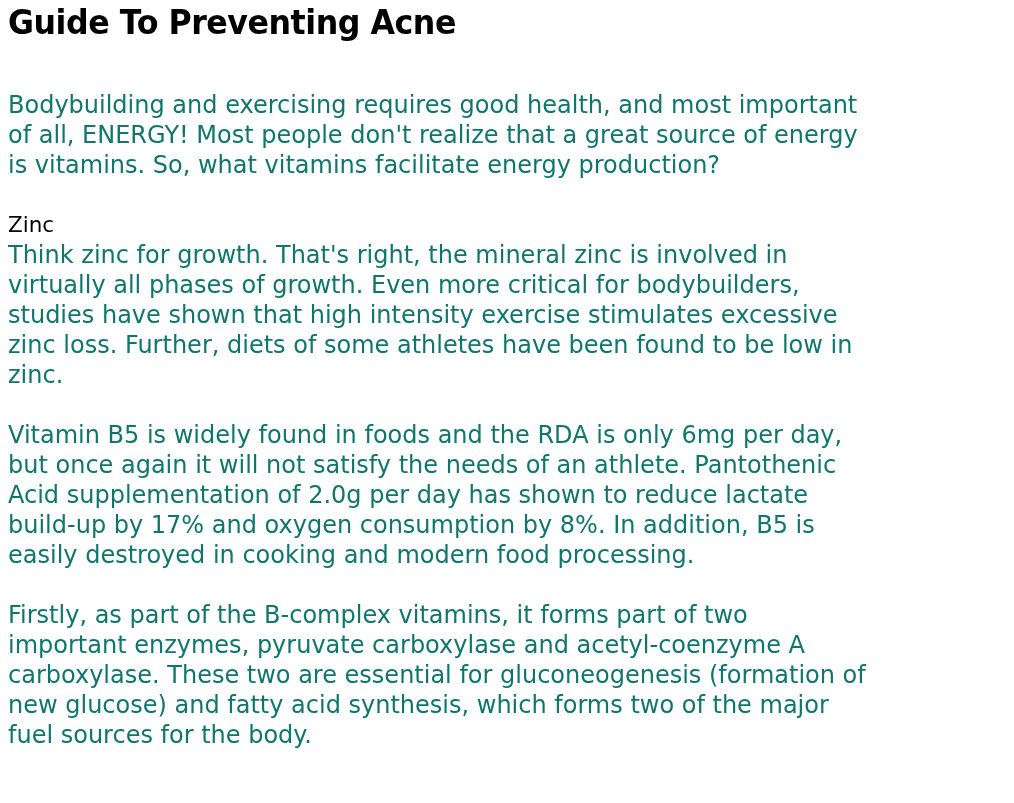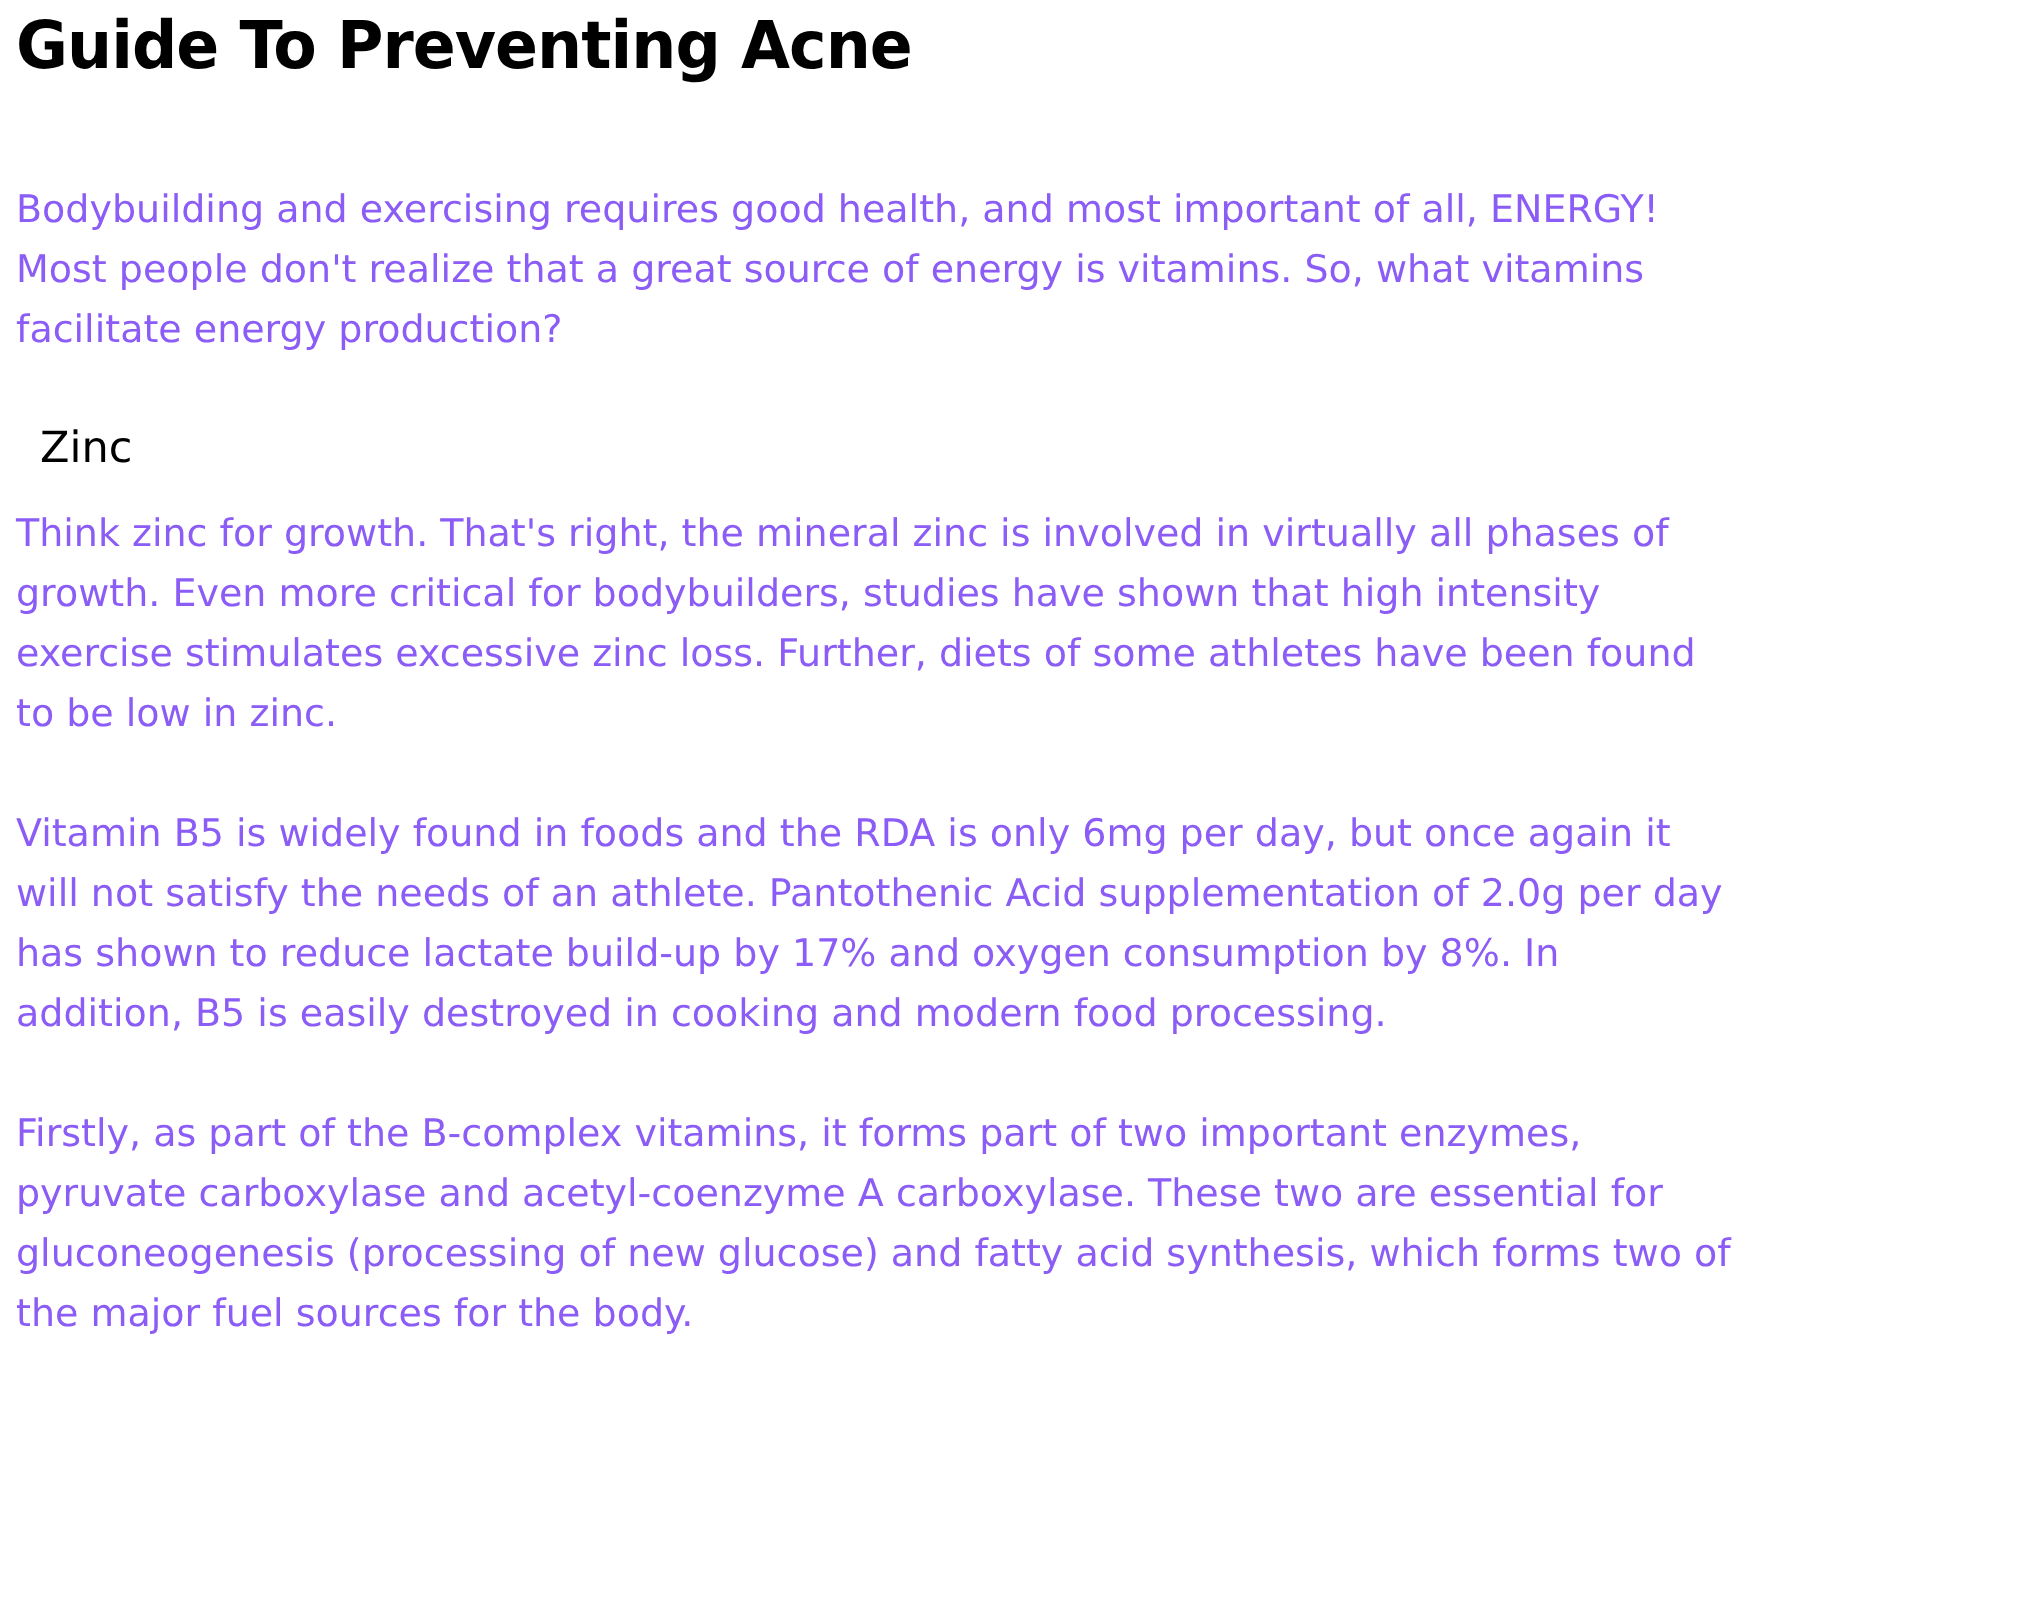--- a/index.html
+++ b/index.html
@@ -28,37 +28,37 @@
     margin: 0 0 0 0;
     padding: 0;
     color: #000000;
     transform: scaleX(0.96);
     transform-origin: left top;
   }
   .spacer-title {
     height: 48px;
   }
   .para {
-    font-size: 19px;
+    font-size: 24px;
     line-height: 30px;
     margin: 0;
     padding: 0;
-    color: #8b5cf6;
+    color: #0f766e;
     max-width: 1000px;
   }
   .section {
     margin-top: 30px;
   }
   .section-first {
     margin-top: 0;
   }
   .heading-line {
     font-size: 21.5px;
     line-height: 30px;
-    margin: 12px;
+    margin: 0;
   }
 </style>
 </head>
 <body>
 
 <div class="page">
 
   <h1 class="doc-title">Guide To Preventing Acne</h1>
 
   <div class="spacer-title"></div>
@@ -68,16 +68,16 @@
   <div class="section">
     <div class="heading-line">Zinc</div>
     <p class="para">Think zinc for growth. That's right, the mineral zinc is involved in virtually all phases of growth. Even more critical for bodybuilders, studies have shown that high intensity exercise stimulates excessive zinc loss. Further, diets of some athletes have been found to be low in zinc.</p>
   </div>
 
   <div class="section">
     <p class="para">Vitamin B5 is widely found in foods and the RDA is only 6mg per day, but once again it will not satisfy the needs of an athlete. Pantothenic Acid supplementation of 2.0g per day has shown to reduce lactate build-up by 17% and oxygen consumption by 8%. In addition, B5 is easily destroyed in cooking and modern food processing.</p>
   </div>
 
   <div class="section">
-    <p class="para">Firstly, as part of the B-complex vitamins, it forms part of two important enzymes, pyruvate carboxylase and acetyl-coenzyme A carboxylase. These two are essential for gluconeogenesis (processing of new glucose) and fatty acid synthesis, which forms two of the major fuel sources for the body.</p>
+    <p class="para">Firstly, as part of the B-complex vitamins, it forms part of two important enzymes, pyruvate carboxylase and acetyl-coenzyme A carboxylase. These two are essential for gluconeogenesis (formation of new glucose) and fatty acid synthesis, which forms two of the major fuel sources for the body.</p>
   </div>
 
 </div>
 
 </body></html>

